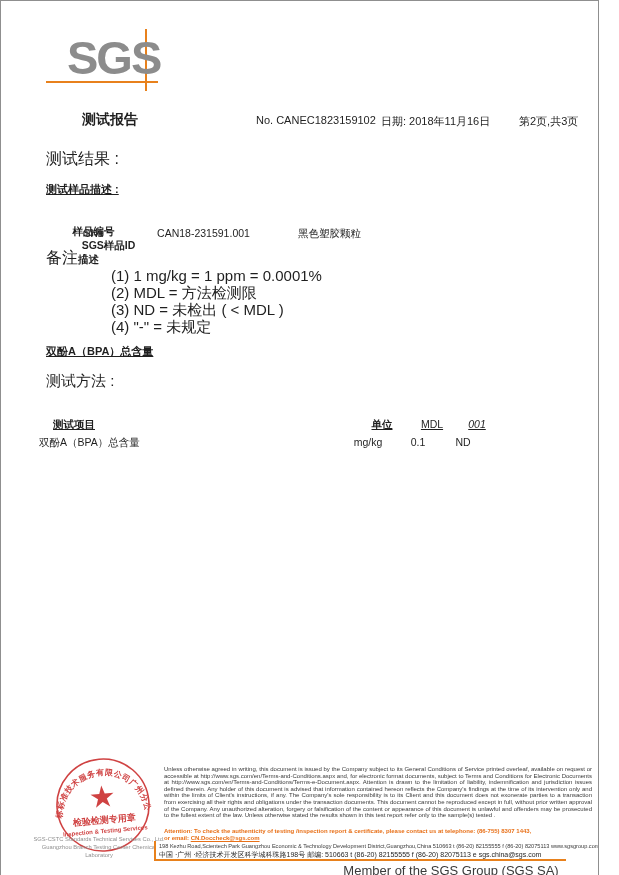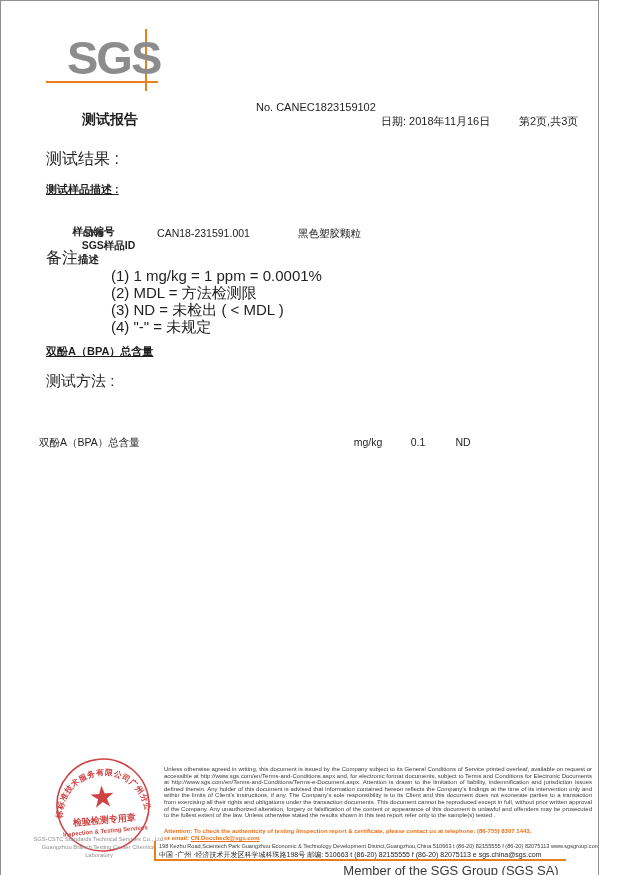--- a/index.html
+++ b/index.html
@@ -74,21 +74,21 @@
 
 <div class="page">
 
   <div class="abs" style="left:45px;top:28px;width:130px;height:64px;text-align:right;">
     <div class="logo-vline abs" style="left:99px;top:0;height:62px;"></div>
     <div class="logo-text abs" style="left:21px;top:5px;">SGS</div>
     <div class="logo-hline abs" style="left:0;top:52px;width:112px;"></div>
   </div>
 
   <div class="abs doc-title" style="left:45px;top:110px;">测试报告</div>
-  <div class="abs hdr-txt" style="left:218px;top:100px;padding-left:37px;">No. CANEC1823159102</div>
+  <div class="abs hdr-txt" style="left:218px;top:113px;padding-left:37px;">No. CANEC1823159102</div>
   <div class="abs hdr-txt" style="left:380px;top:113px;">日期: 2018年11月16日</div>
   <div class="abs hdr-txt" style="left:518px;top:113px;">第2页,共3页</div>
 
   <div class="abs lbl" style="left:45px;top:148px;">测试结果 :</div>
   <div class="abs lbl-u" style="left:45px;top:181px;">测试样品描述 :</div>
 
   <div class="abs stable bold" style="left:45px;top:224px;flex-direction:column;">
     <span class="c1">样品编号</span>
     <span class="c2">SGS样品ID</span>
     <span class="c3">描述</span>
@@ -103,20 +103,26 @@
   <div class="abs" style="left:110px;top:266px;">
     <div class="note-line">(1) 1 mg/kg = 1 ppm = 0.0001%</div>
     <div class="note-line">(2) MDL = 方法检测限</div>
     <div class="note-line">(3) ND = 未检出 ( &lt; MDL )</div>
     <div class="note-line">(4) "-" = 未规定</div>
   </div>
 
   <div class="abs lbl-u" style="left:45px;top:343px;">双酚A（BPA）总含量</div>
   <div class="abs txt" style="left:45px;top:371px;">测试方法 :</div>
 
+  <div class="abs rtable" style="left:38px;top:417px;">
+    <span class="rc1" style="padding-left:14px;"><span class="u bold">测试项目</span></span>
+    <span class="rc2"><span class="u bold">单位</span></span>
+    <span class="rc3"><span class="u">MDL</span></span>
+    <span class="rc4"><span class="u it">001</span></span>
+  </div>
   <div class="abs rtable" style="left:38px;top:435px;">
     <span class="rc1">双酚A（BPA）总含量</span>
     <span class="rc2">mg/kg</span>
     <span class="rc3">0.1</span>
     <span class="rc4">ND</span>
   </div>
 
   <div class="abs stamp-wrap" style="left:46px;top:750px;">
     <svg width="112" height="104" viewBox="0 0 112 104">
       <defs>

